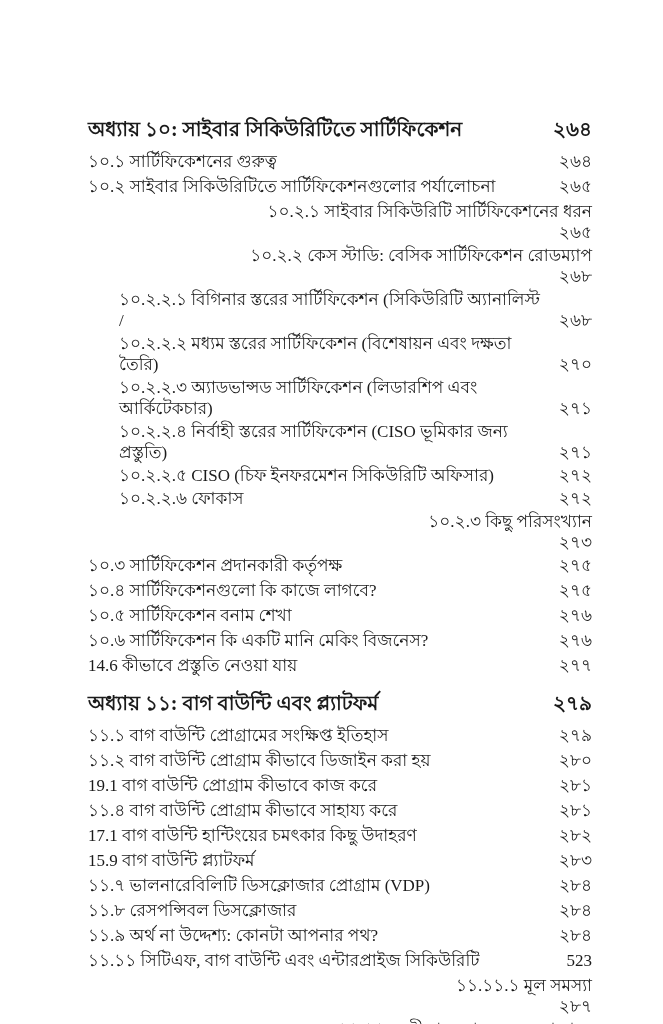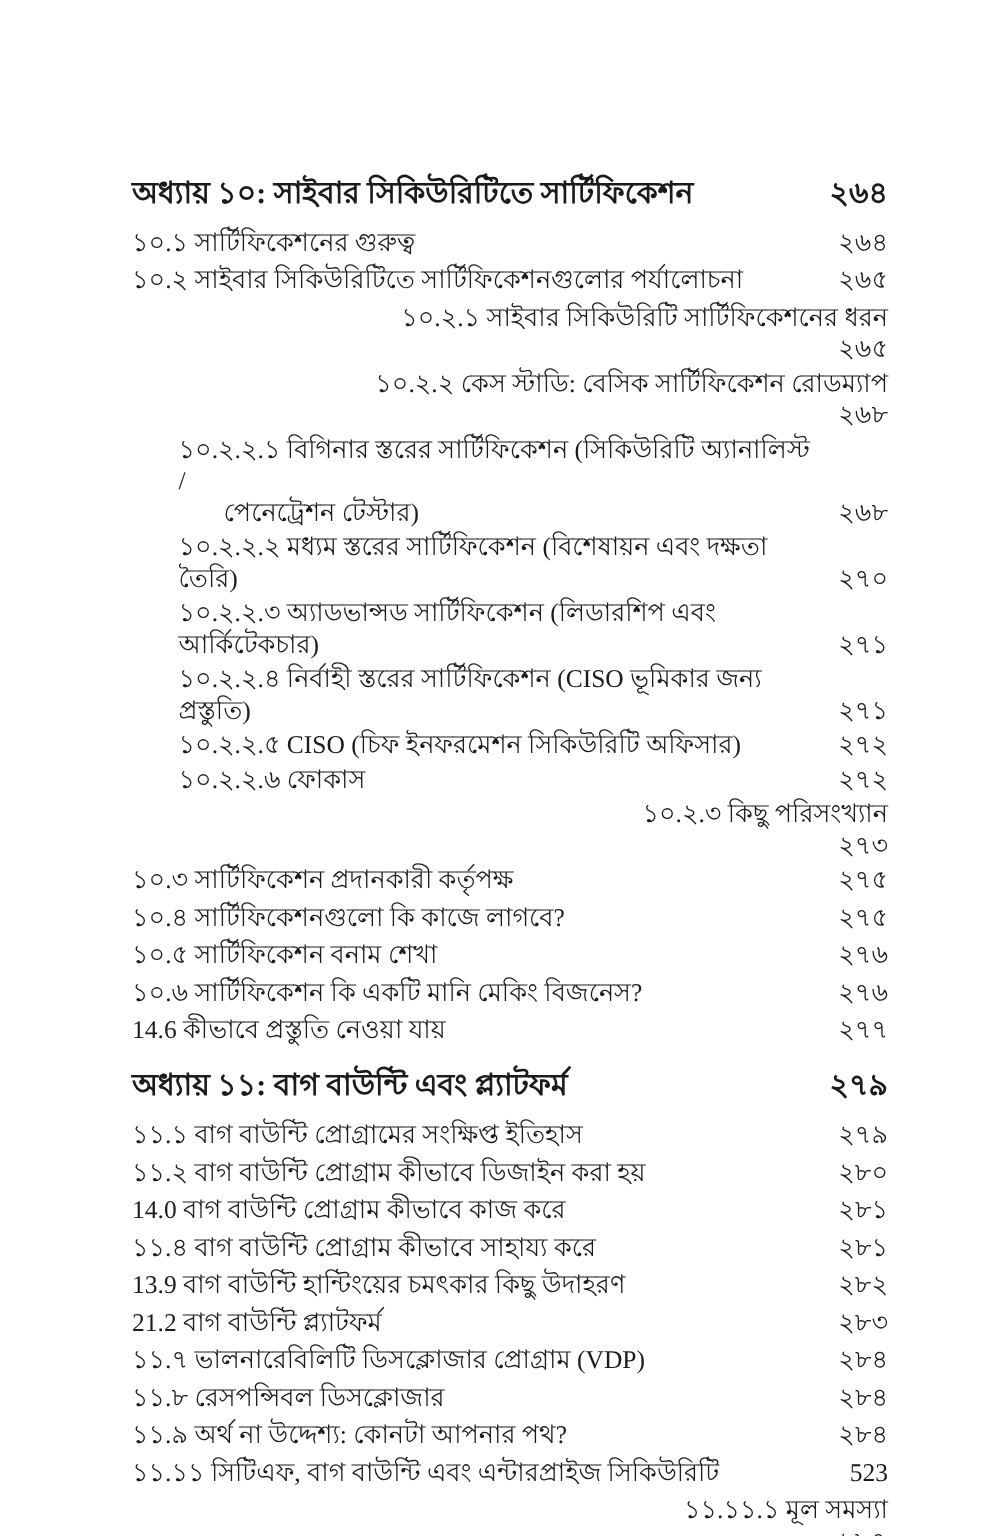--- a/index.html
+++ b/index.html
@@ -86,21 +86,20 @@
   </div>
       <div class="toc-row level-2">
     <span class="toc-title-wrap">
       <span class="toc-title">১০.২.২ কেস স্টাডি: বেসিক সার্টিফিকেশন রোডম্যাপ</span>
     </span>
     <span class="toc-page">২৬৮</span>
   </div>
       <div class="toc-row level-3">
     <span class="toc-title-wrap">
       <span class="toc-title">১০.২.২.১ বিগিনার স্তরের সার্টিফিকেশন (সিকিউরিটি অ্যানালিস্ট /</span>
-    <span class="toc-title-cont">পেনেট্রেশন টেস্টার)</span>
         </span>
     <span class="toc-page">২৬৮</span>
   </div>
       <div class="toc-row level-3">
     <span class="toc-title-wrap">
       <span class="toc-title">১০.২.২.২ মধ্যম স্তরের সার্টিফিকেশন (বিশেষায়ন এবং দক্ষতা তৈরি)</span>
     </span>
     <span class="toc-page">২৭০</span>
   </div>
       <div class="toc-row level-3">
@@ -176,39 +175,39 @@
     <span class="toc-page">২৭৯</span>
   </div>
       <div class="toc-row level-1">
     <span class="toc-title-wrap">
       <span class="toc-title">১১.২ বাগ বাউন্টি প্রোগ্রাম কীভাবে ডিজাইন করা হয়</span>
     </span>
     <span class="toc-page">২৮০</span>
   </div>
       <div class="toc-row level-1">
     <span class="toc-title-wrap">
-      <span class="toc-title">14.0 বাগ বাউন্টি প্রোগ্রাম কীভাবে কাজ করে</span>
+      <span class="toc-title">19.1 বাগ বাউন্টি প্রোগ্রাম কীভাবে কাজ করে</span>
     </span>
     <span class="toc-page">২৮১</span>
   </div>
       <div class="toc-row level-1">
     <span class="toc-title-wrap">
       <span class="toc-title">১১.৪ বাগ বাউন্টি প্রোগ্রাম কীভাবে সাহায্য করে</span>
     </span>
     <span class="toc-page">২৮১</span>
   </div>
       <div class="toc-row level-1">
     <span class="toc-title-wrap">
-      <span class="toc-title">13.9 বাগ বাউন্টি হান্টিংয়ের চমৎকার কিছু উদাহরণ</span>
+      <span class="toc-title">17.1 বাগ বাউন্টি হান্টিংয়ের চমৎকার কিছু উদাহরণ</span>
     </span>
     <span class="toc-page">২৮২</span>
   </div>
       <div class="toc-row level-1">
     <span class="toc-title-wrap">
-      <span class="toc-title">21.2 বাগ বাউন্টি প্ল্যাটফর্ম</span>
+      <span class="toc-title">15.9 বাগ বাউন্টি প্ল্যাটফর্ম</span>
     </span>
     <span class="toc-page">২৮৩</span>
   </div>
       <div class="toc-row level-1">
     <span class="toc-title-wrap">
       <span class="toc-title">১১.৭ ভালনারেবিলিটি ডিসক্লোজার প্রোগ্রাম (VDP)</span>
     </span>
     <span class="toc-page">২৮৪</span>
   </div>
       <div class="toc-row level-1">

